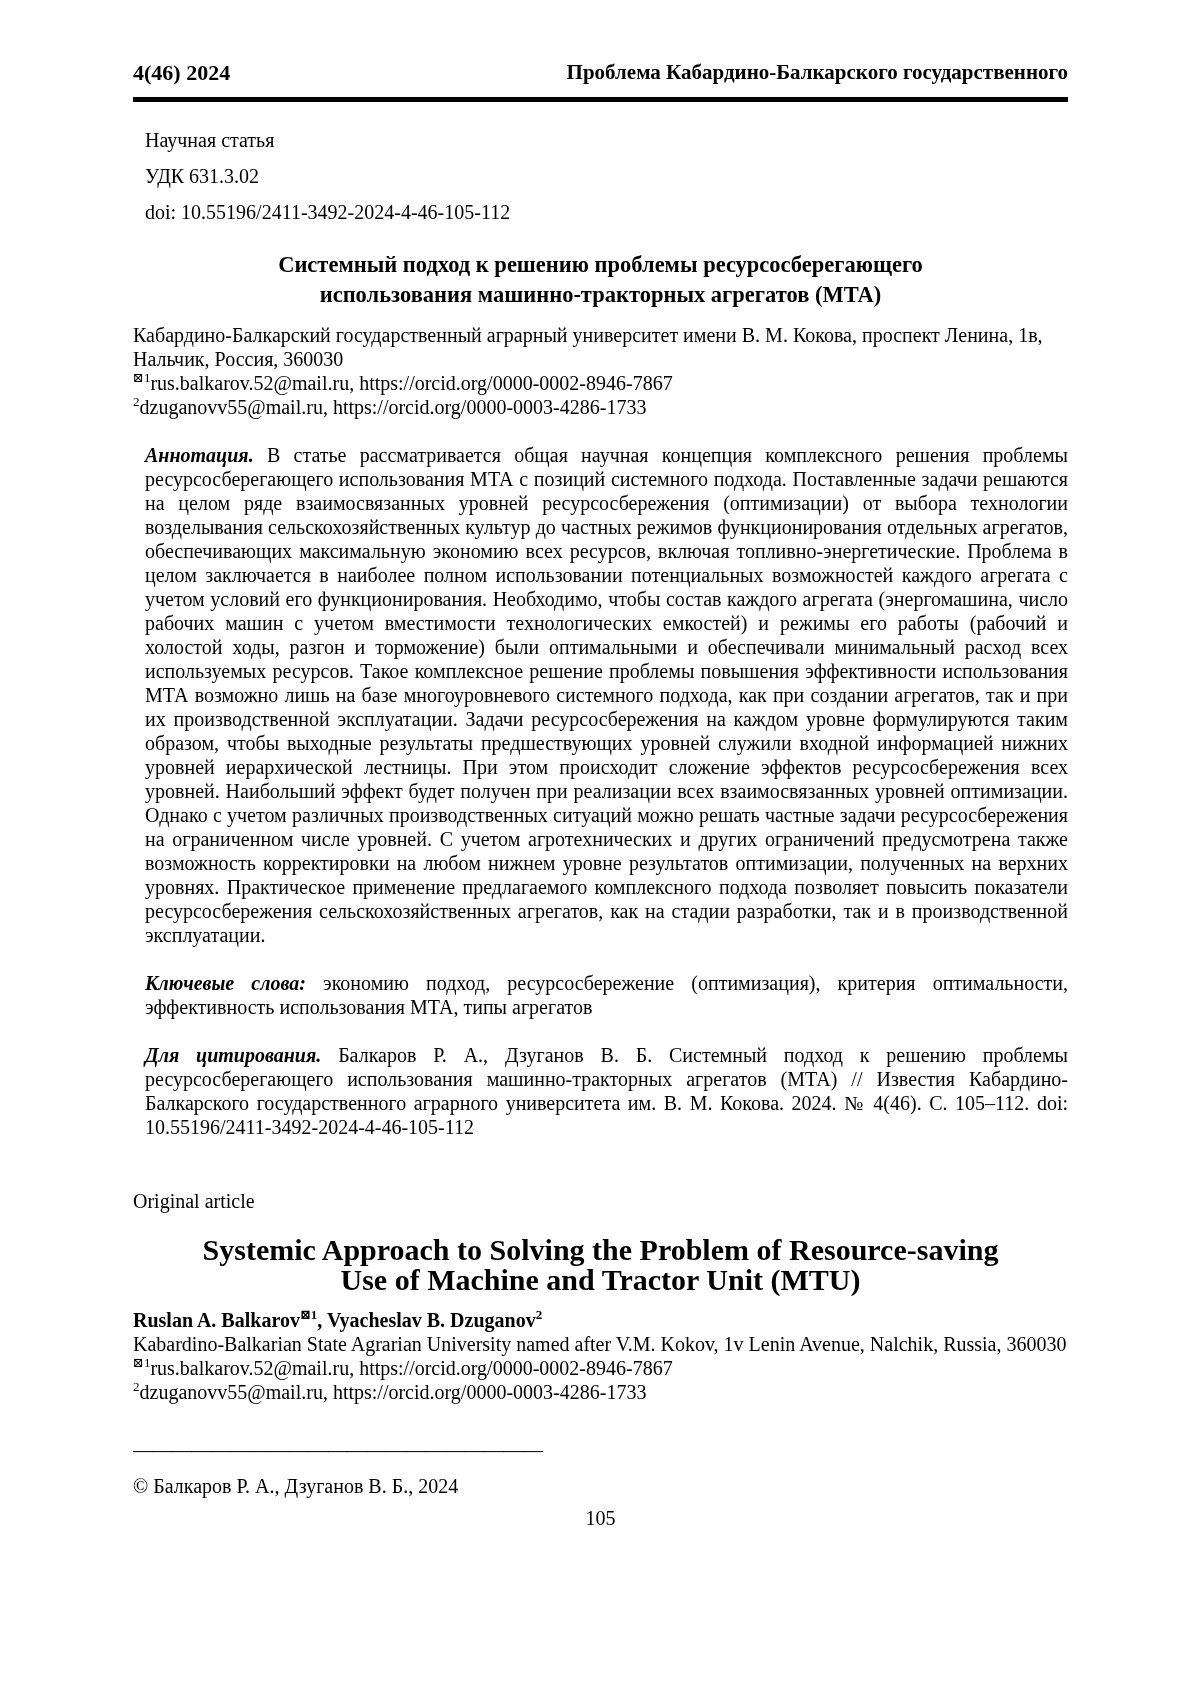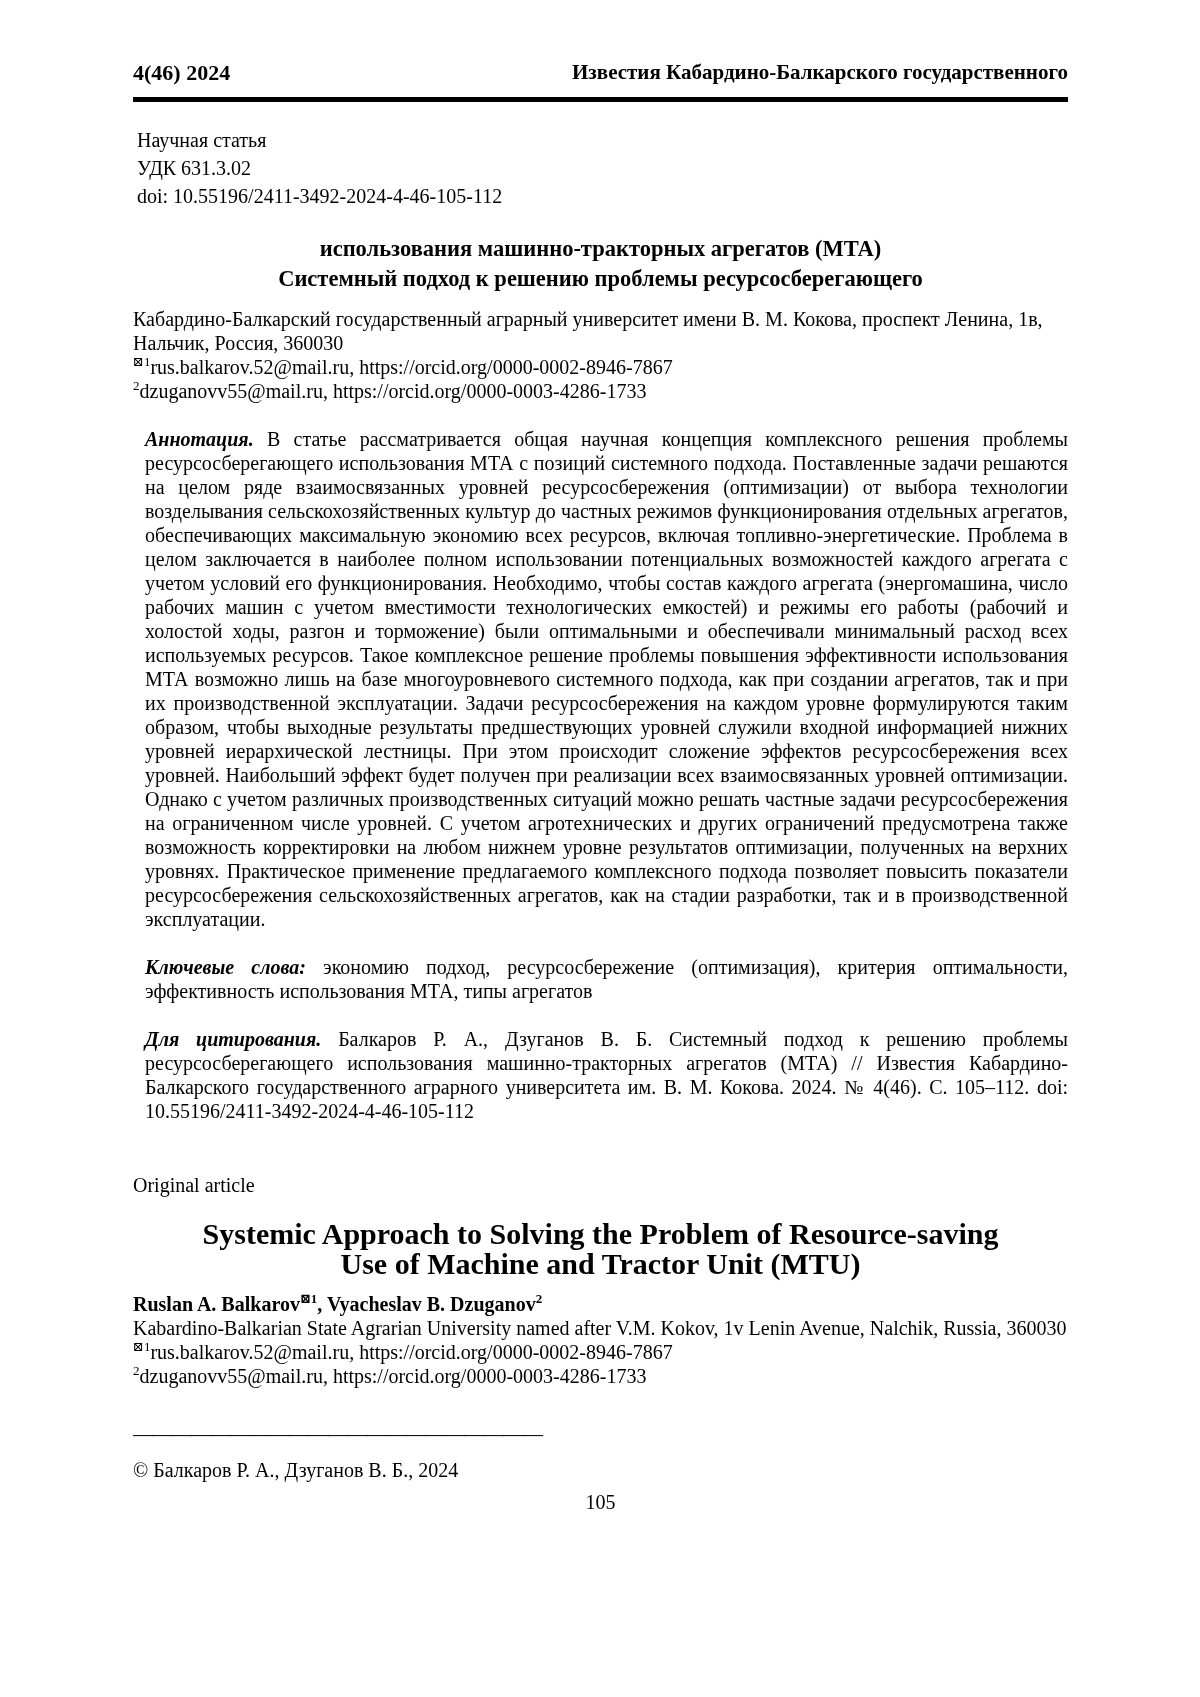--- a/index.html
+++ b/index.html
@@ -35,21 +35,21 @@
     white-space: nowrap;
   }
   .journal-title {
     text-align: right;
     font-weight: bold;
     font-size: 21px;
     line-height: 29px;
   }
   .journal-title span { display: block; }
   .meta-block { margin-top: 26px; }
-  .meta-block div { margin: 4px; }
+  .meta-block div { margin: 12px; }
   .title-ru {
     margin: 26px 0 0 0;
     text-align: center;
     font-size: 22.5px;
     font-weight: bold;
     line-height: 30px;
   }
   .title-ru span { display: block; }
   .authors-block { margin-top: 13px; }
   .authors-line { font-weight: bold; }
@@ -89,33 +89,33 @@
   }
 </style>
 </head>
 <body>
 
 <div class="page">
 
   <div class="journal-header">
     <div class="journal-issue">4(46) 2024</div>
     <div class="journal-title">
-      <span>Известия Кабардино-Балкарского государственного</span>
+      <span>Проблема Кабардино-Балкарского государственного</span>
     </div>
   </div>
 
   <div class="meta-block">
     <div>Научная статья</div>
     <div>УДК 631.3.02</div>
     <div>doi: 10.55196/2411-3492-2024-4-46-105-112</div>
   </div>
 
   <h1 class="title-ru">
+    <span>Системный подход к решению проблемы ресурсосберегающего</span>
     <span>использования машинно-тракторных агрегатов (МТА)</span>
-    <span>Системный подход к решению проблемы ресурсосберегающего</span>
   </h1>
 
   <div class="authors-block">
     <div>Кабардино-Балкарский государственный аграрный университет имени В. М. Кокова, проспект Ленина, 1в, Нальчик, Россия, 360030</div>
     <div><span class="sup">⊠1</span><span>rus.balkarov.52@mail.ru, https://orcid.org/0000-0002-8946-7867</span></div>
     <div><span class="sup">2</span><span>dzuganovv55@mail.ru, https://orcid.org/0000-0003-4286-1733</span></div>
   </div>
 
   <p class="para"><span class="label-bi">Аннотация.</span><span> В статье рассматривается общая научная концепция комплексного решения проблемы ресурсосберегающего использования МТА с позиций системного подхода. Поставленные задачи решаются на целом ряде взаимосвязанных уровней ресурсосбережения (оптимизации) от выбора технологии возделывания сельскохозяйственных культур до частных режимов функционирования отдельных агрегатов, обеспечивающих максимальную экономию всех ресурсов, включая топливно-энергетические. Проблема в целом заключается в наиболее полном использовании потенциальных возможностей каждого агрегата с учетом условий его функционирования. Необходимо, чтобы состав каждого агрегата (энергомашина, число рабочих машин с учетом вместимости технологических емкостей) и режимы его работы (рабочий и холостой ходы, разгон и торможение) были оптимальными и обеспечивали минимальный расход всех используемых ресурсов. Такое комплексное решение проблемы повышения эффективности использования МТА возможно лишь на базе многоуровневого системного подхода, как при создании агрегатов, так и при их производственной эксплуатации. Задачи ресурсосбережения на каждом уровне формулируются таким образом, чтобы выходные результаты предшествующих уровней служили входной информацией нижних уровней иерархической лестницы. При этом происходит сложение эффектов ресурсосбережения всех уровней. Наибольший эффект будет получен при реализации всех взаимосвязанных уровней оптимизации. Однако с учетом различных производственных ситуаций можно решать частные задачи ресурсосбережения на ограниченном числе уровней. С учетом агротехнических и других ограничений предусмотрена также возможность корректировки на любом нижнем уровне результатов оптимизации, полученных на верхних уровнях. Практическое применение предлагаемого комплексного подхода позволяет повысить показатели ресурсосбережения сельскохозяйственных агрегатов, как на стадии разработки, так и в производственной эксплуатации.</span></p>
 

